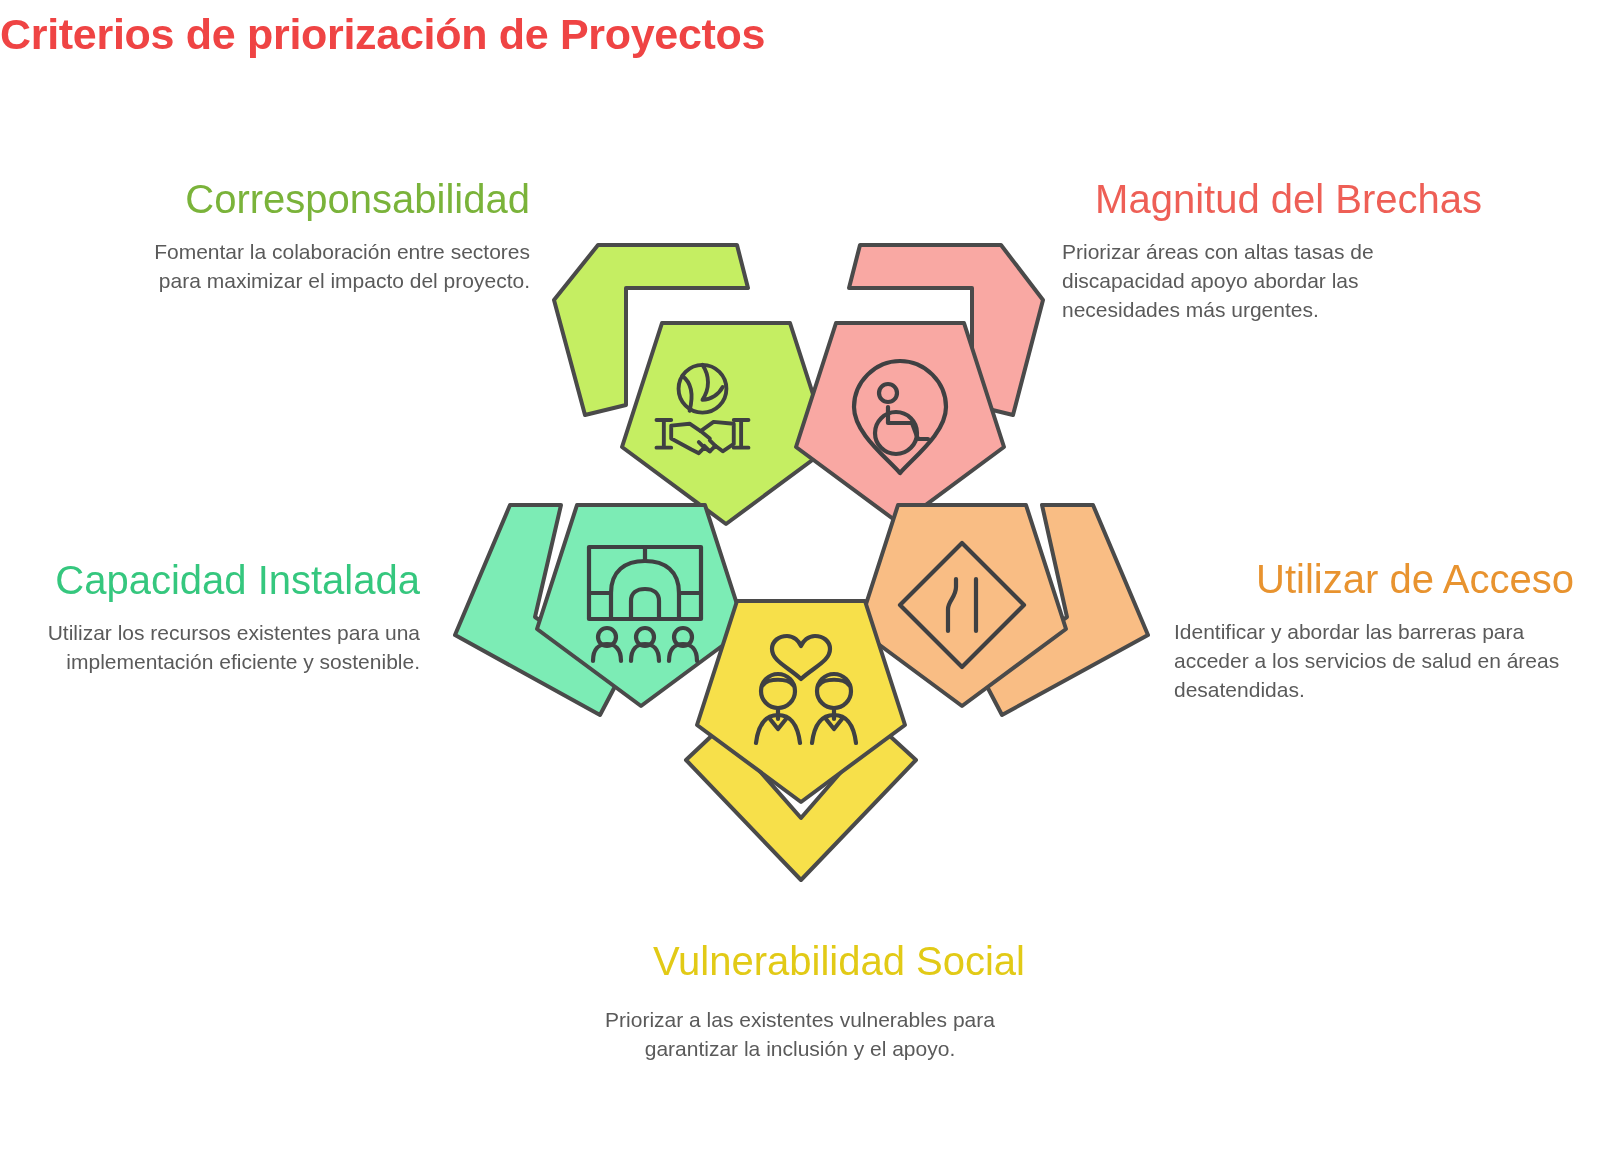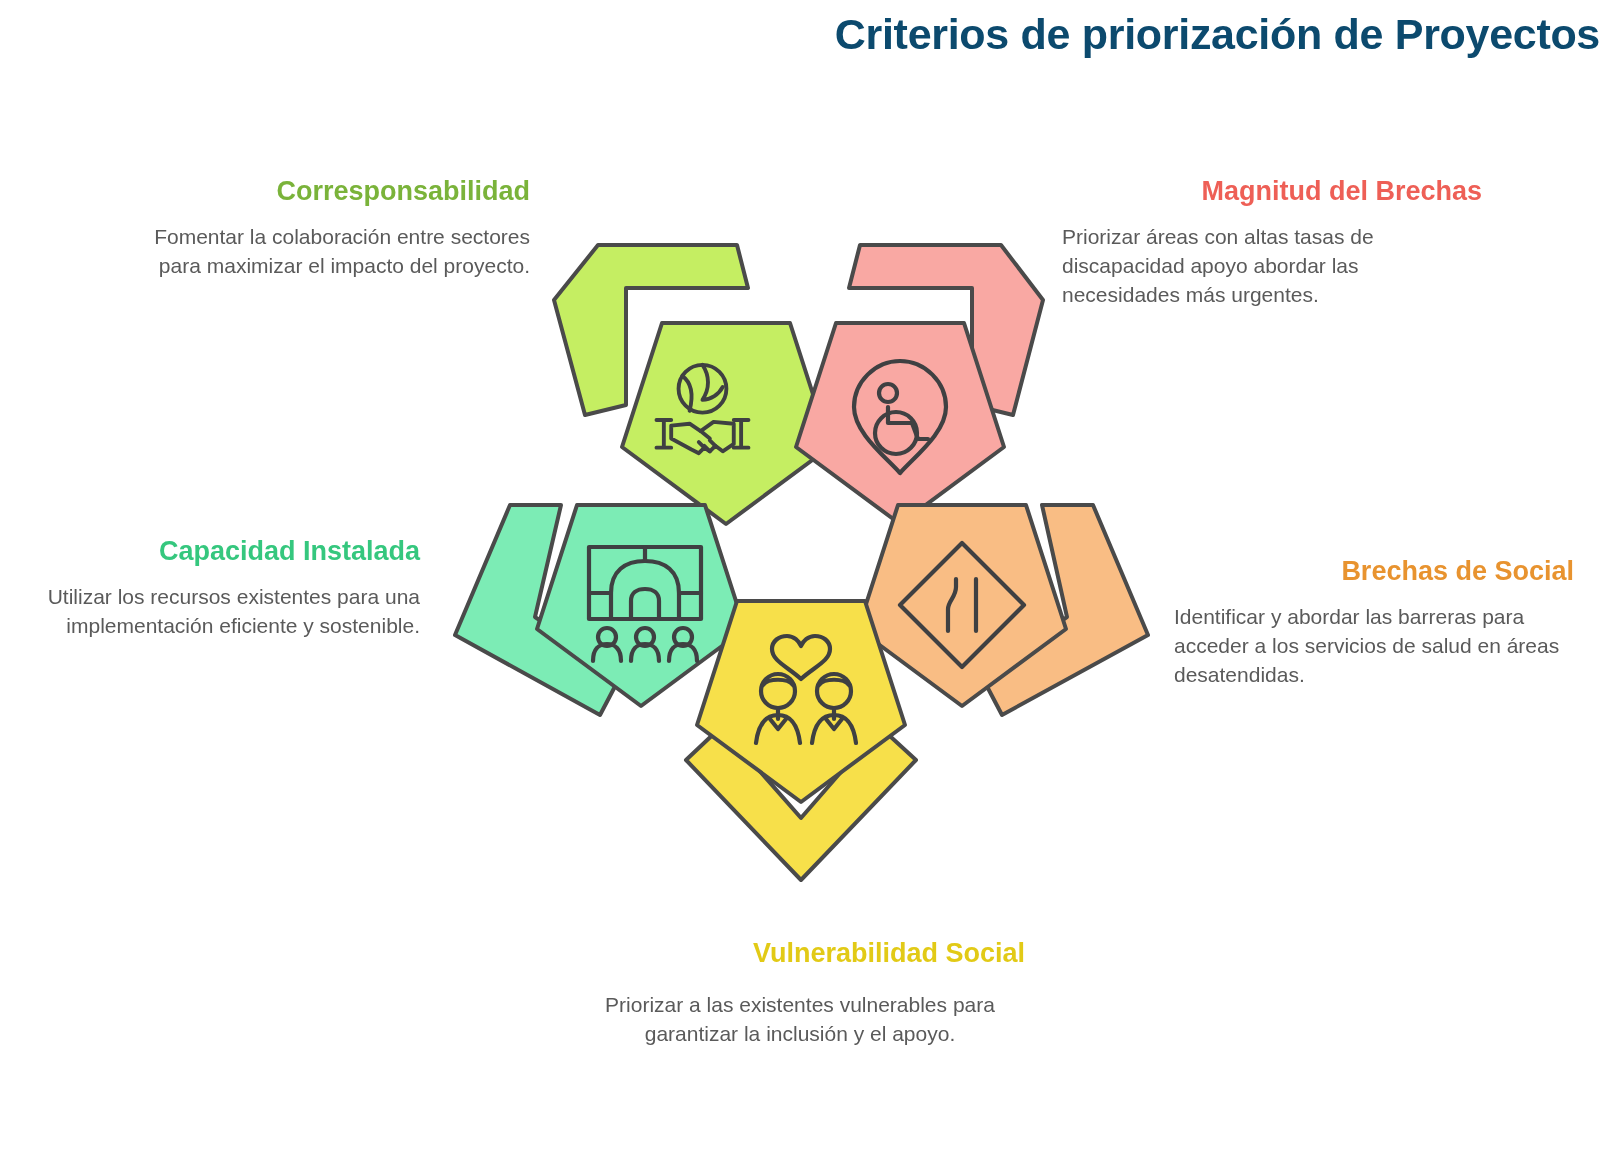--- a/index.html
+++ b/index.html
@@ -15,46 +15,46 @@
     overflow: hidden;
     color: #4a4a4a;
   }
 
   
   .page-title {
     position: absolute;
     top: 10px;
     left: 0;
     width: 1600px;
-    text-align: right;
+    text-align: left;
     font-size: 43px;
     font-weight: bold;
-    color: #0c4a6e;
+    color: #ef4444;
     letter-spacing: -0.3px;
   }
 
   
   .block { position: absolute; }
   .block h2 {
     margin: 0 0 16px 0;
-    font-size: 27px;
-    font-weight: bold;
+    font-size: 40px;
+    font-weight: normal;
     line-height: 1.15;
     text-align: right;
   }
   .block p {
     margin: 0;
     font-size: 21px;
     line-height: 1.38;
     color: #5a5a5a;
   }
 
   .b-corresp   { left: 110px;  top: 176px;  width: 420px; text-align: right; }
   .b-magnitud  { left: 1062px; top: 176px;  width: 420px; text-align: left; }
-  .b-capacidad { left: 10px;   top: 536px;  width: 410px; text-align: right; }
+  .b-capacidad { left: 10px;   top: 557px;  width: 410px; text-align: right; }
   .b-brechas   { left: 1174px; top: 556px;  width: 400px; text-align: left; }
   .b-vulner    { left: 575px;  top: 938px;  width: 450px; text-align: center; }
 
   .b-vulner h2 { margin-bottom: 22px; }
 
   
   .figure {
     position: absolute;
     left: 430px;
     top: 215px;
@@ -77,21 +77,21 @@
   <h2 style="color:#ee5f56">Magnitud del Brechas</h2>
   <p>Priorizar áreas con altas tasas de discapacidad apoyo abordar las necesidades más urgentes.</p>
 </div>
 
 <div class="block b-capacidad">
   <h2 style="color:#35c77e">Capacidad Instalada</h2>
   <p>Utilizar los recursos existentes para una implementación eficiente y sostenible.</p>
 </div>
 
 <div class="block b-brechas">
-  <h2 style="color:#e8932f">Brechas de Social</h2>
+  <h2 style="color:#e8932f">Utilizar de Acceso</h2>
   <p>Identificar y abordar las barreras para acceder a los servicios de salud en áreas desatendidas.</p>
 </div>
 
 <div class="block b-vulner">
   <h2 style="color:#e2ca16">Vulnerabilidad Social</h2>
   <p>Priorizar a las existentes vulnerables para garantizar la inclusión y el apoyo.</p>
 </div>
 
 <div class="figure">
 <svg width="740" height="690" viewBox="0 0 740 690" xmlns="http://www.w3.org/2000/svg">

